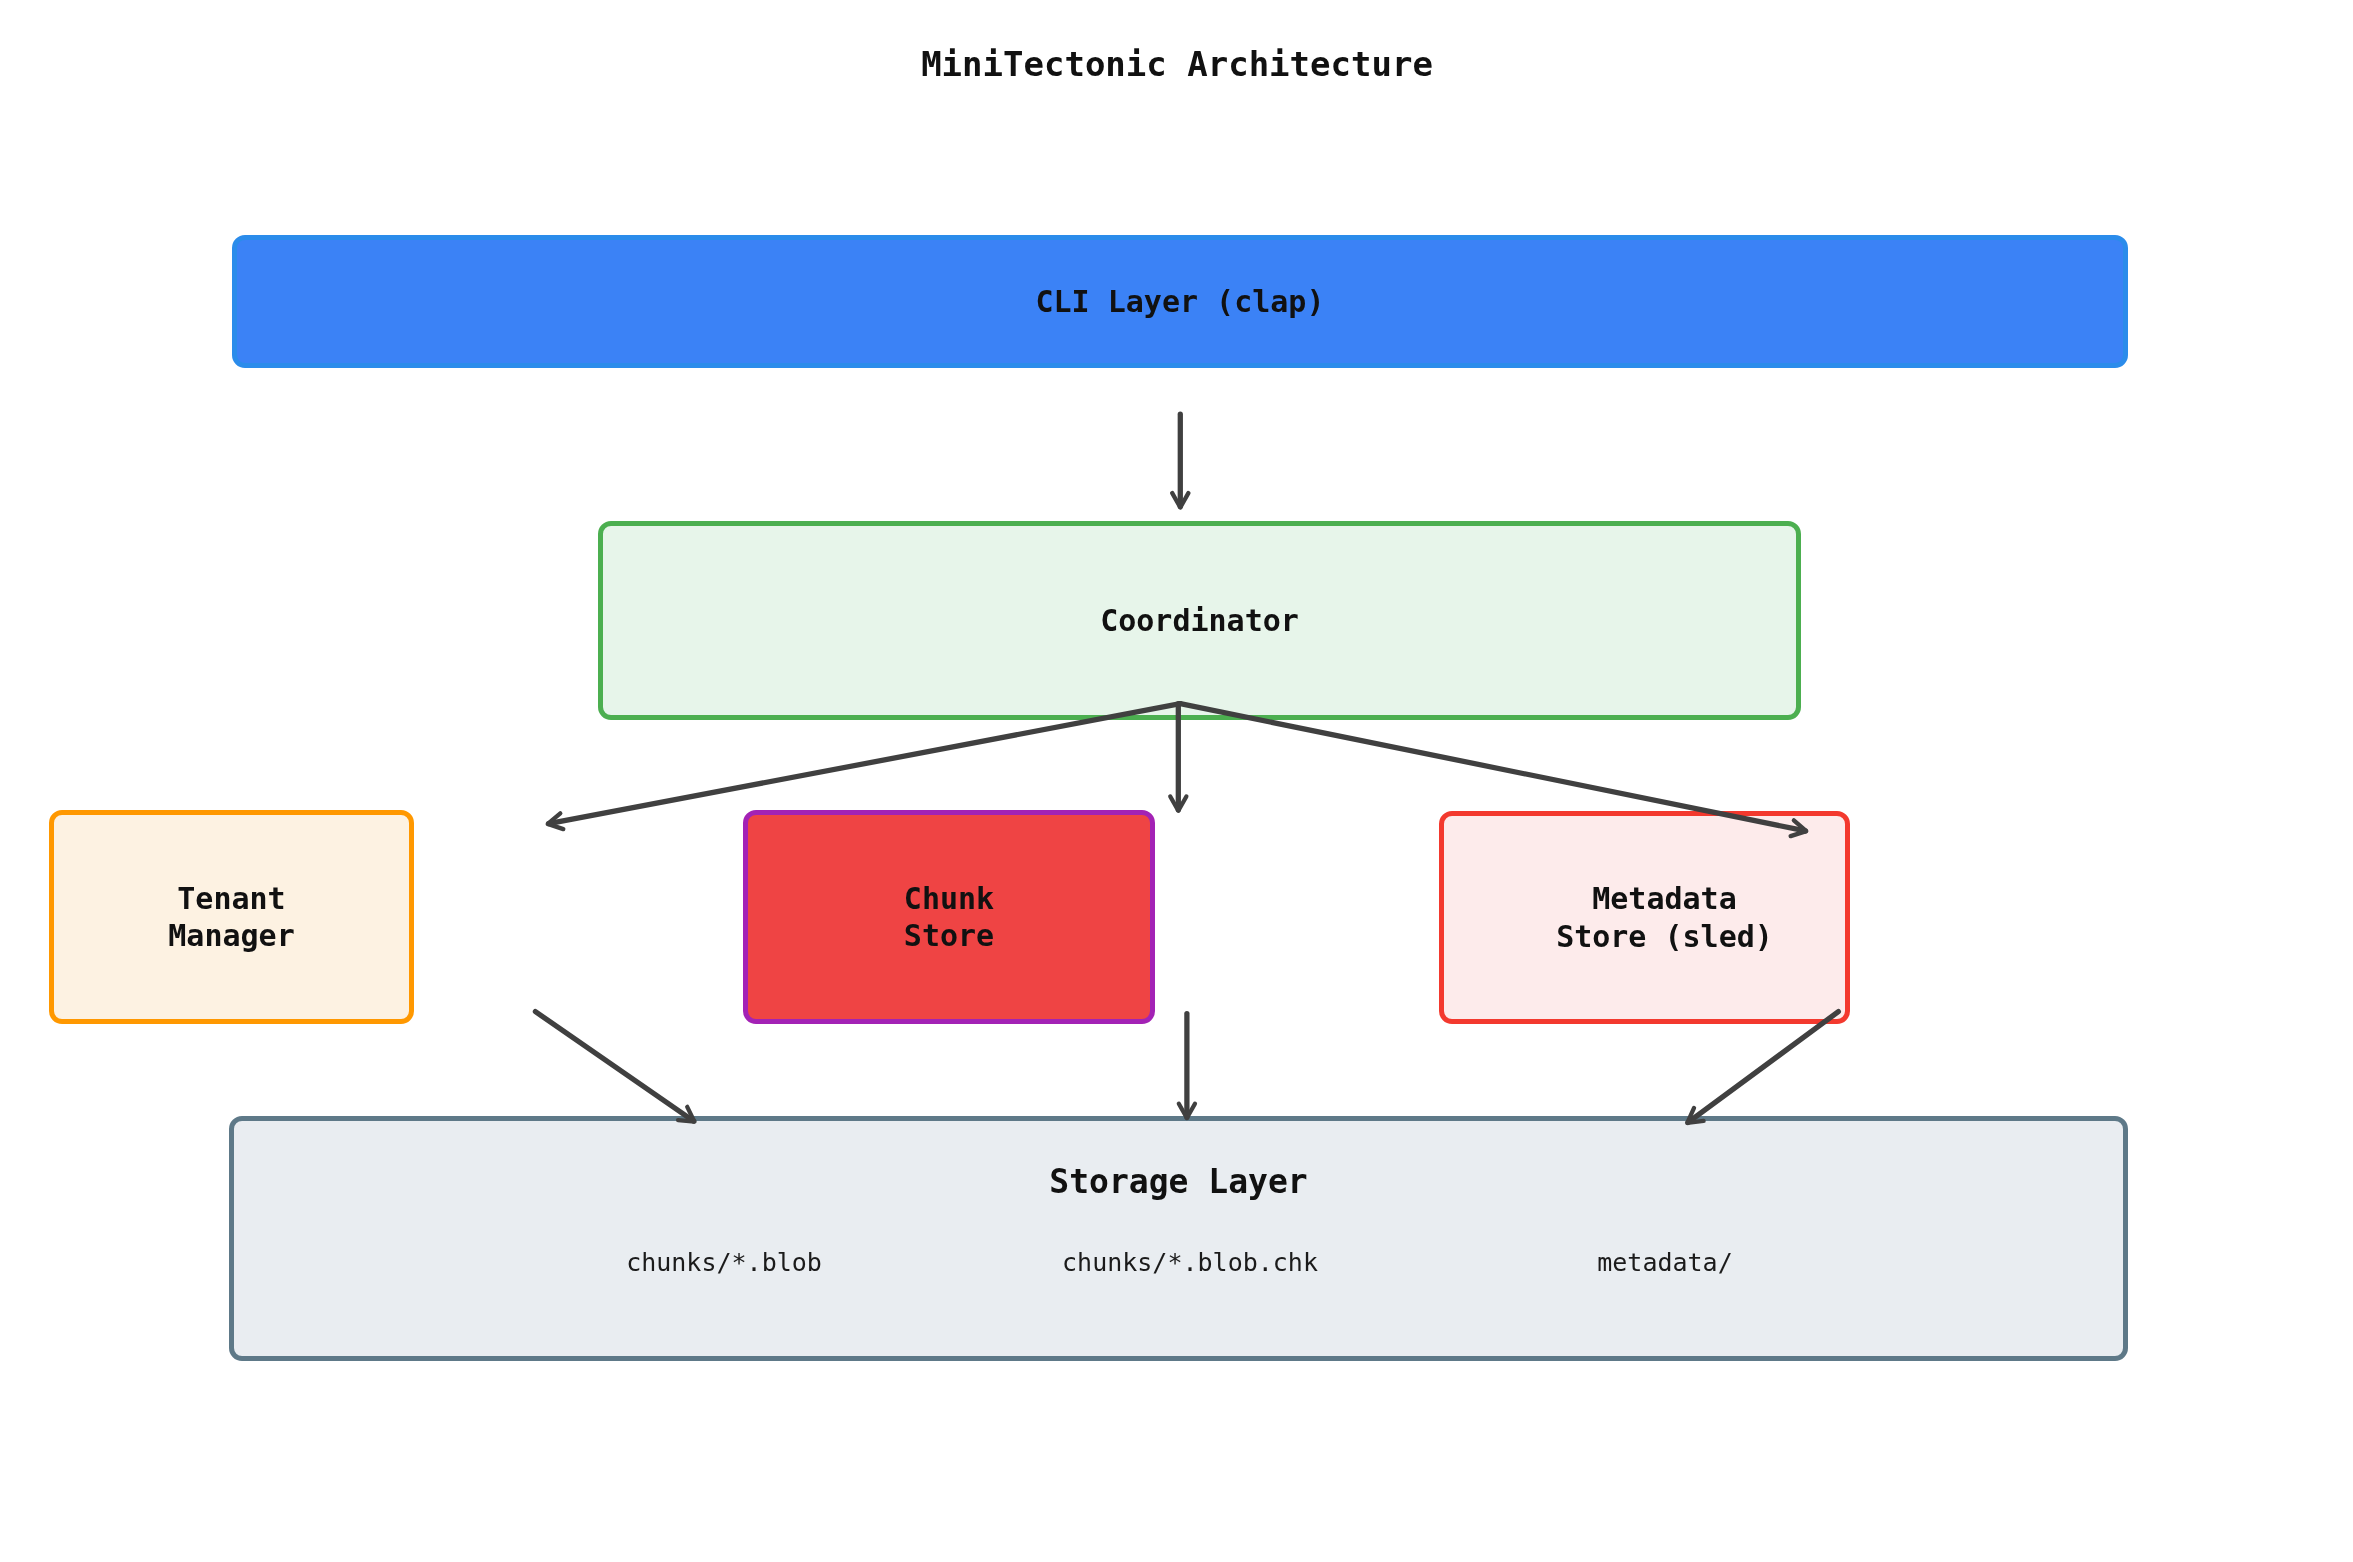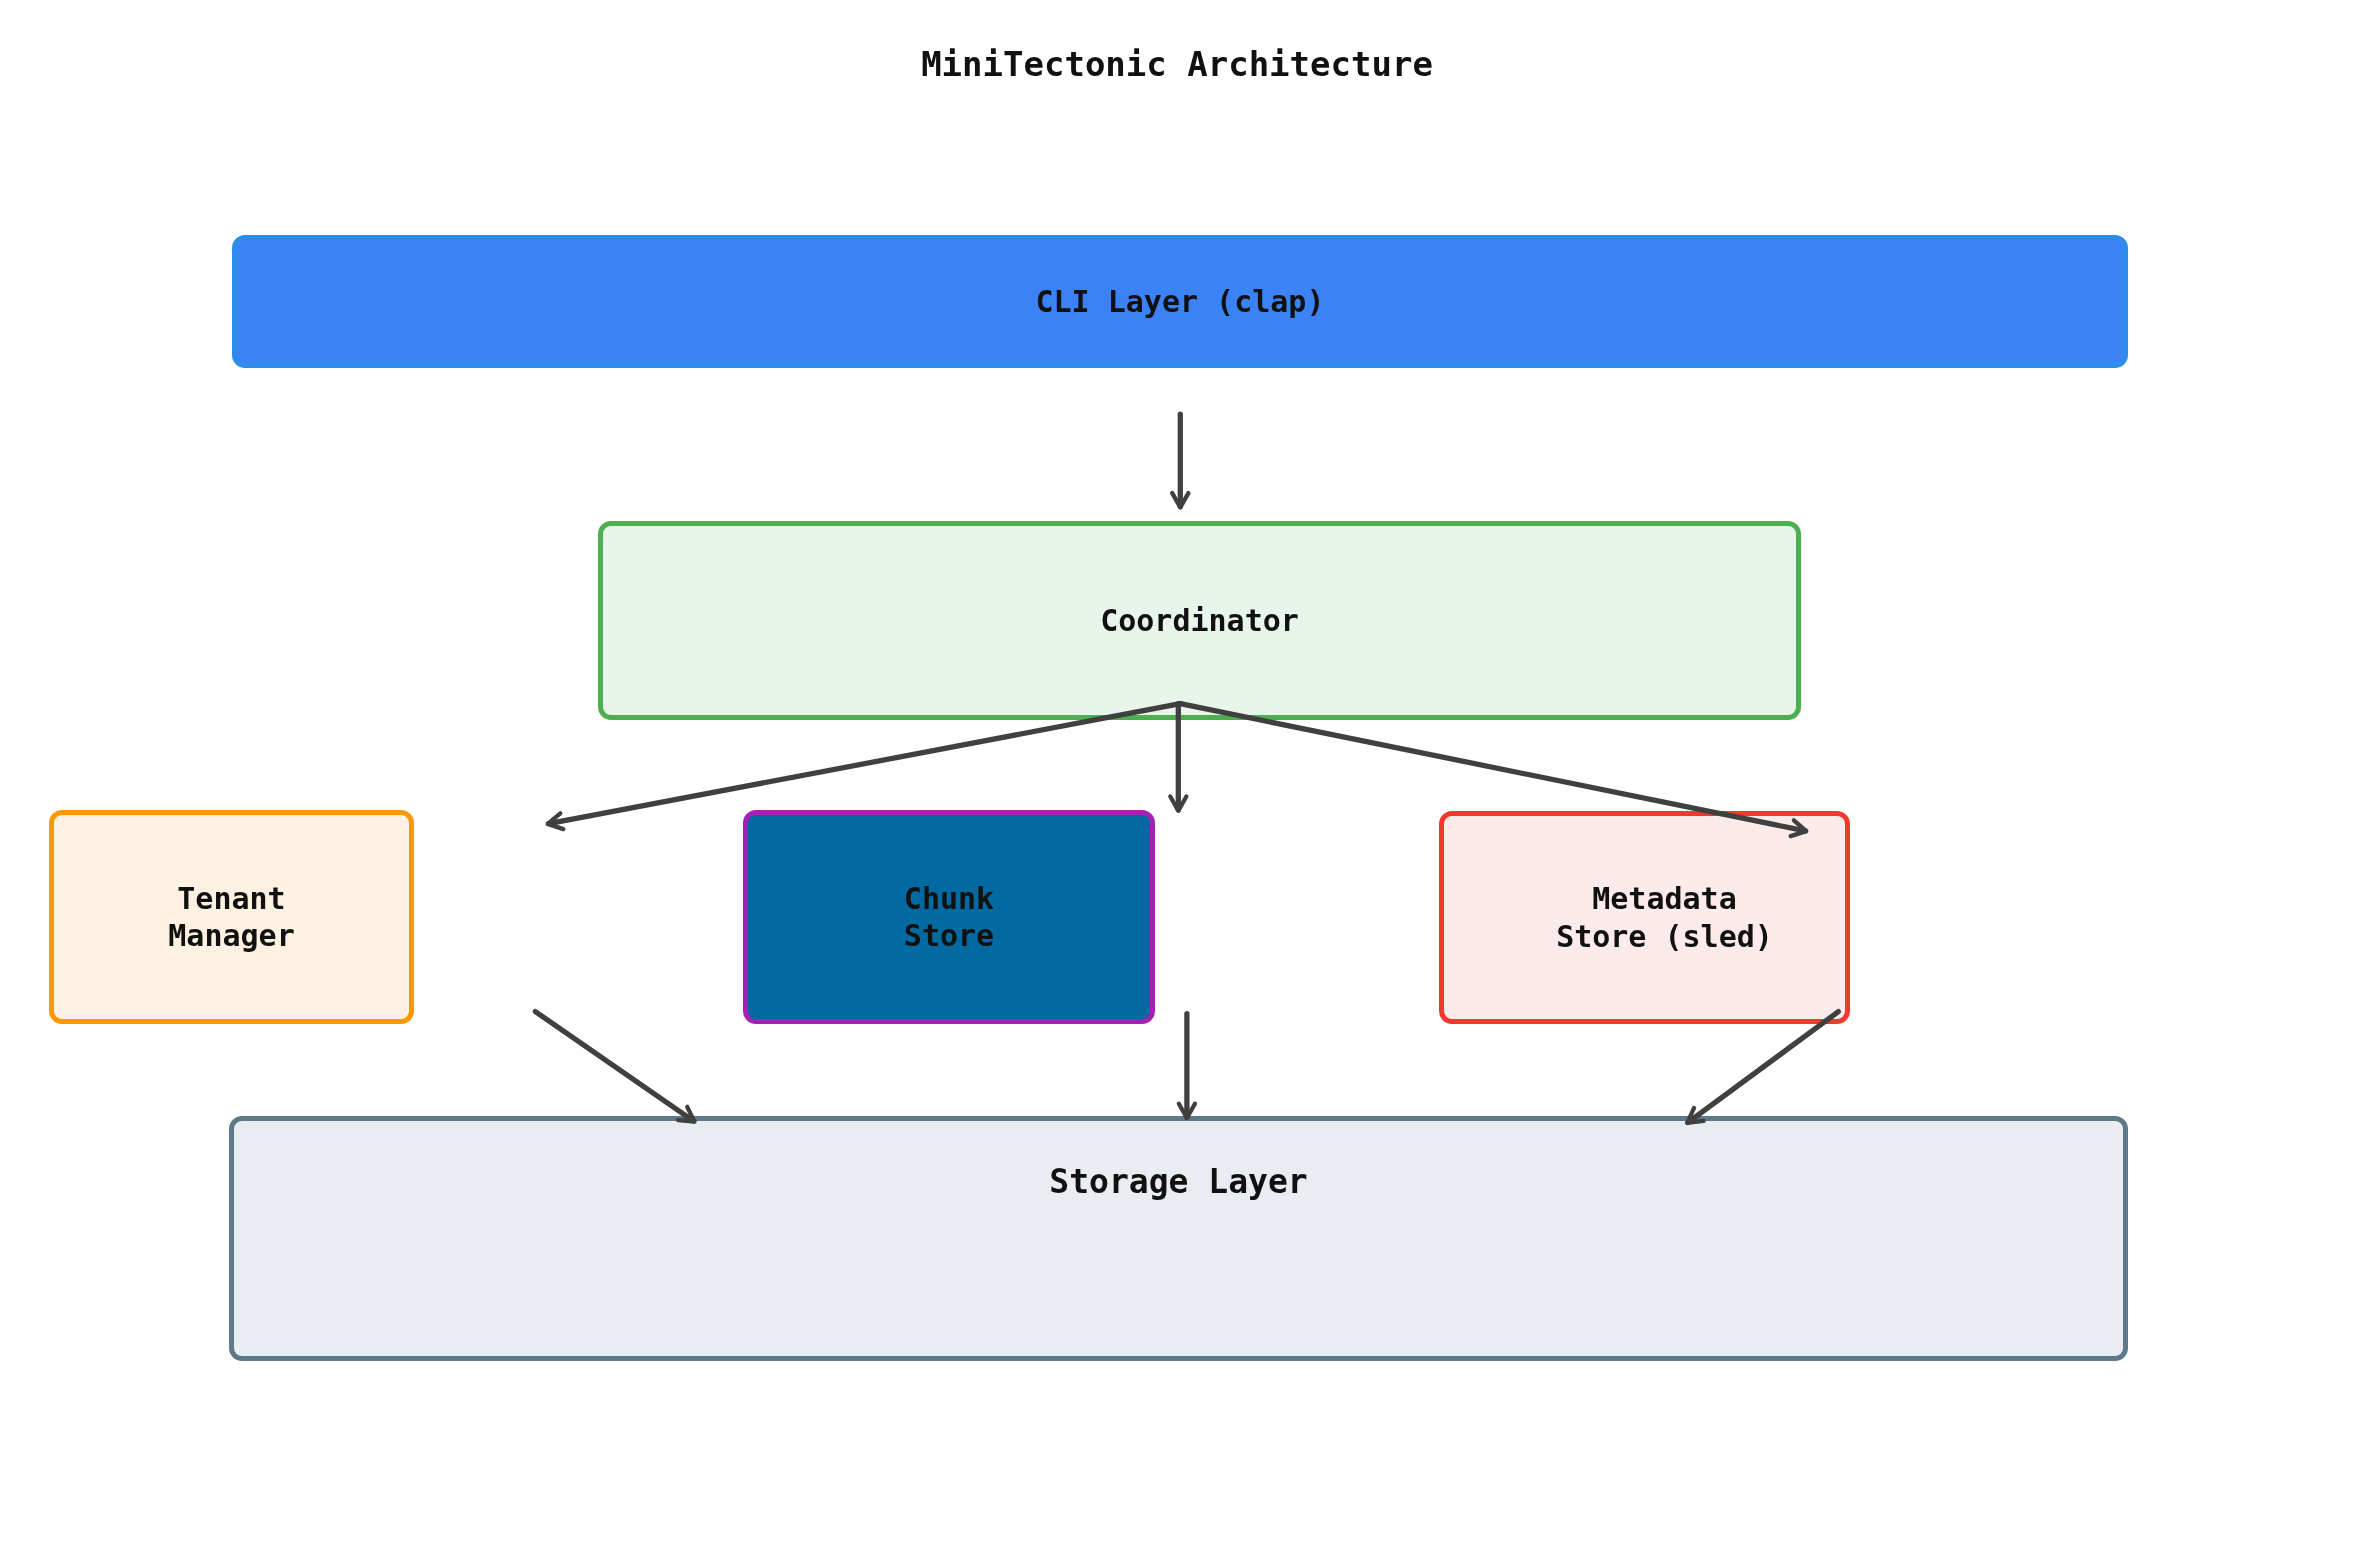--- a/index.html
+++ b/index.html
@@ -54,21 +54,21 @@
     border: 5.3px solid #4caf50;
     margin-left: 20px;
   }
   .node-tenant {
     left: 49px; top: 810px; width: 365px; height: 214px;
     background: #fdf2e2;
     border: 5.3px solid #ff9800;
   }
   .node-chunk {
     left: 743px; top: 810px; width: 412px; height: 214px;
-    background: #0369a1;
+    background: #ef4444;
     border: 5.3px solid #a322b5;
   }
   .node-metadata {
     left: 1439px; top: 811px; width: 411px; height: 213px;
     background: #fdebeb;
     border: 5.3px solid #f3392e;
     padding-left: 40px;
   }
   .node-storage {
     left: 229px; top: 1116px; width: 1899px; height: 245px;
@@ -136,20 +136,25 @@
 Store</span>
   </div>
 
   <div class="node node-metadata">
     <span class="node-label">Metadata
 Store (sled)</span>
   </div>
 
   <div class="node node-storage">
     <div class="storage-title">Storage Layer</div>
+    <div class="storage-files">
+      <span class="file-label f0">chunks/*.blob</span>
+      <span class="file-label f1">chunks/*.blob.chk</span>
+      <span class="file-label f2">metadata/</span>
+    </div>
   </div>
 
   <svg id="edges" viewBox="0 0 3570 2370" xmlns="http://www.w3.org/2000/svg">
     <defs>
       <marker id="arrowV" viewBox="0 0 14 14" refX="10.5" refY="7" markerWidth="38" markerHeight="38" markerUnits="userSpaceOnUse" orient="auto">
         <path d="M3,2.5 L11,7 L3,11.5" fill="none" stroke="#404040" stroke-width="2.4" stroke-linecap="round" stroke-linejoin="round"></path>
       </marker>
     </defs>
     <g stroke="#404040" stroke-width="8" stroke-linecap="round" fill="none">
       <line x1="1790" y1="628" x2="1790" y2="768" marker-end="url(#arrowV)"></line>

